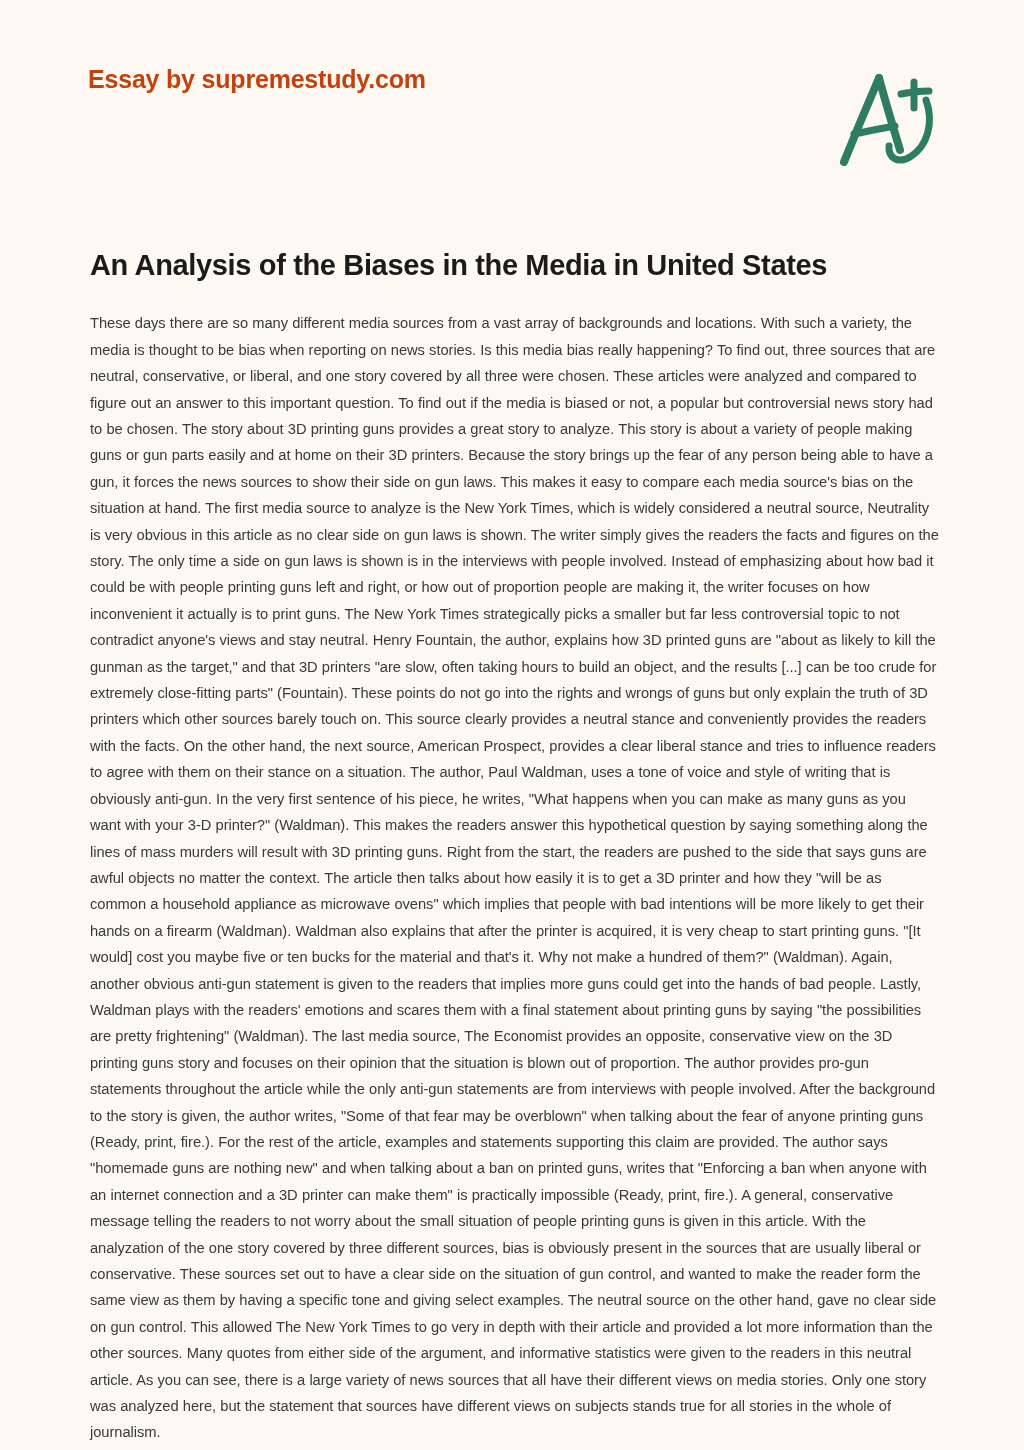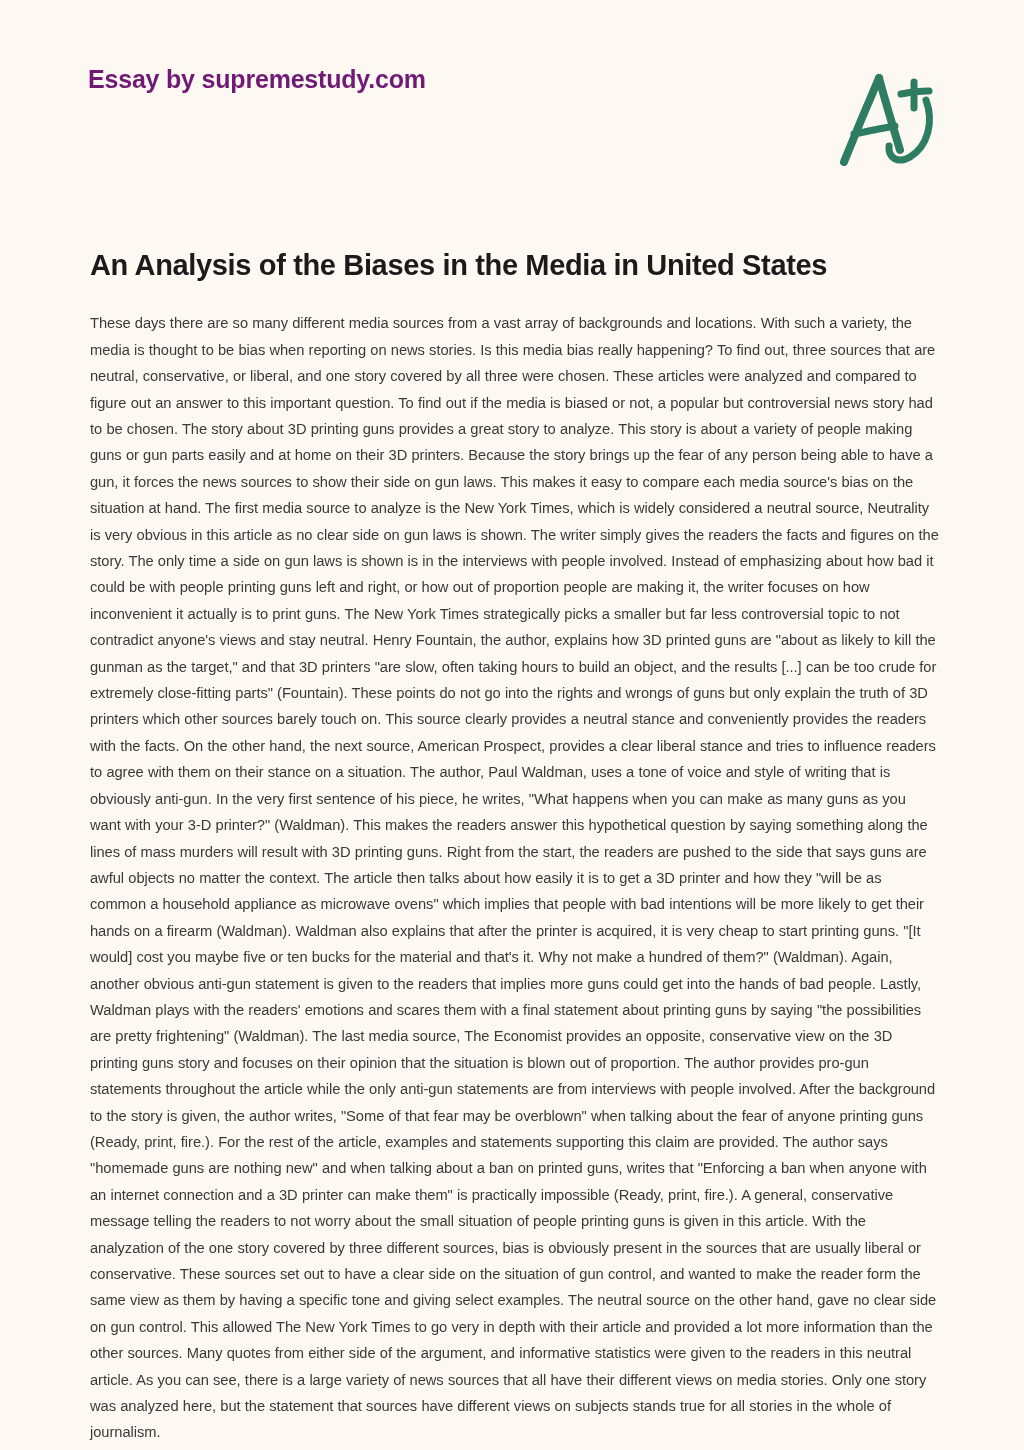--- a/index.html
+++ b/index.html
@@ -29,21 +29,21 @@
     left: 0;
     right: 0;
     height: 200px;
     padding: 64px 88px 0 88px;
     box-sizing: border-box;
   }
 
   .brand-line {
     font-size: 25px;
     font-weight: bold;
-    color: #701a75;
+    color: #c2410c;
     letter-spacing: -0.2px;
     line-height: 1.2;
     margin: 0;
   }
 
   .source-line {
     margin-top: 21px;
     font-size: 15px;
     line-height: 1.3;
     color: #8a8a8a;

